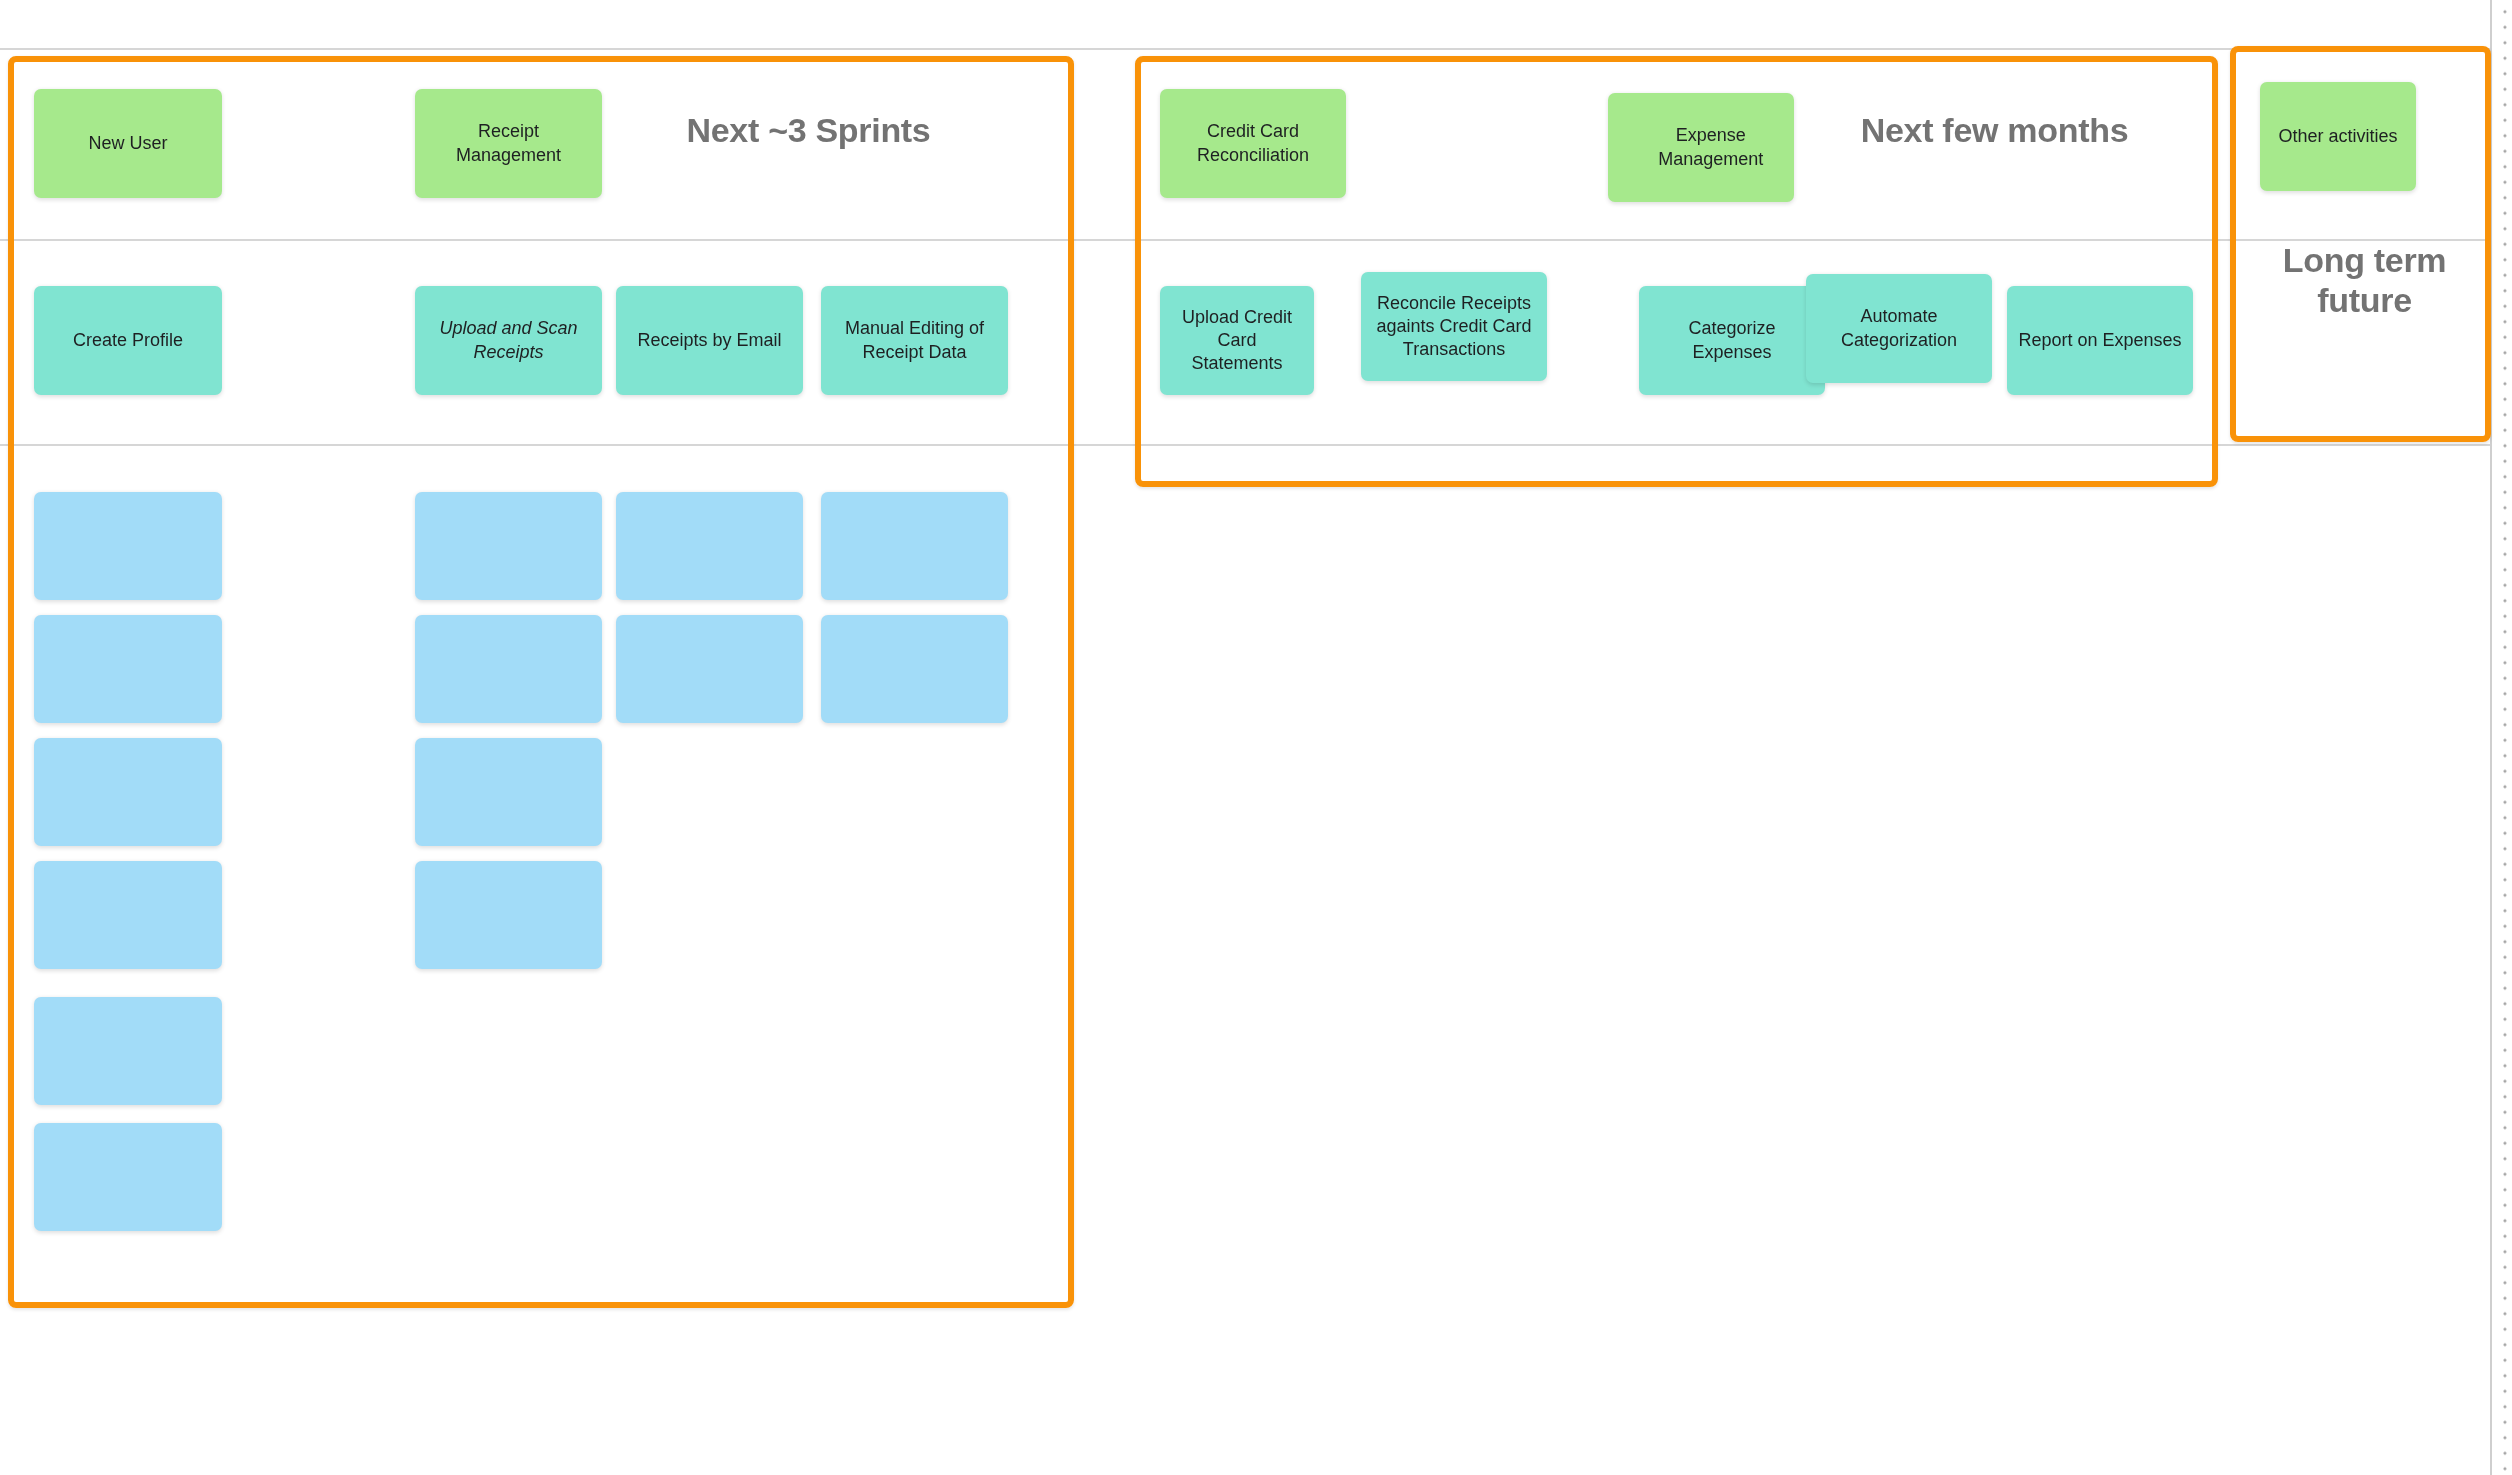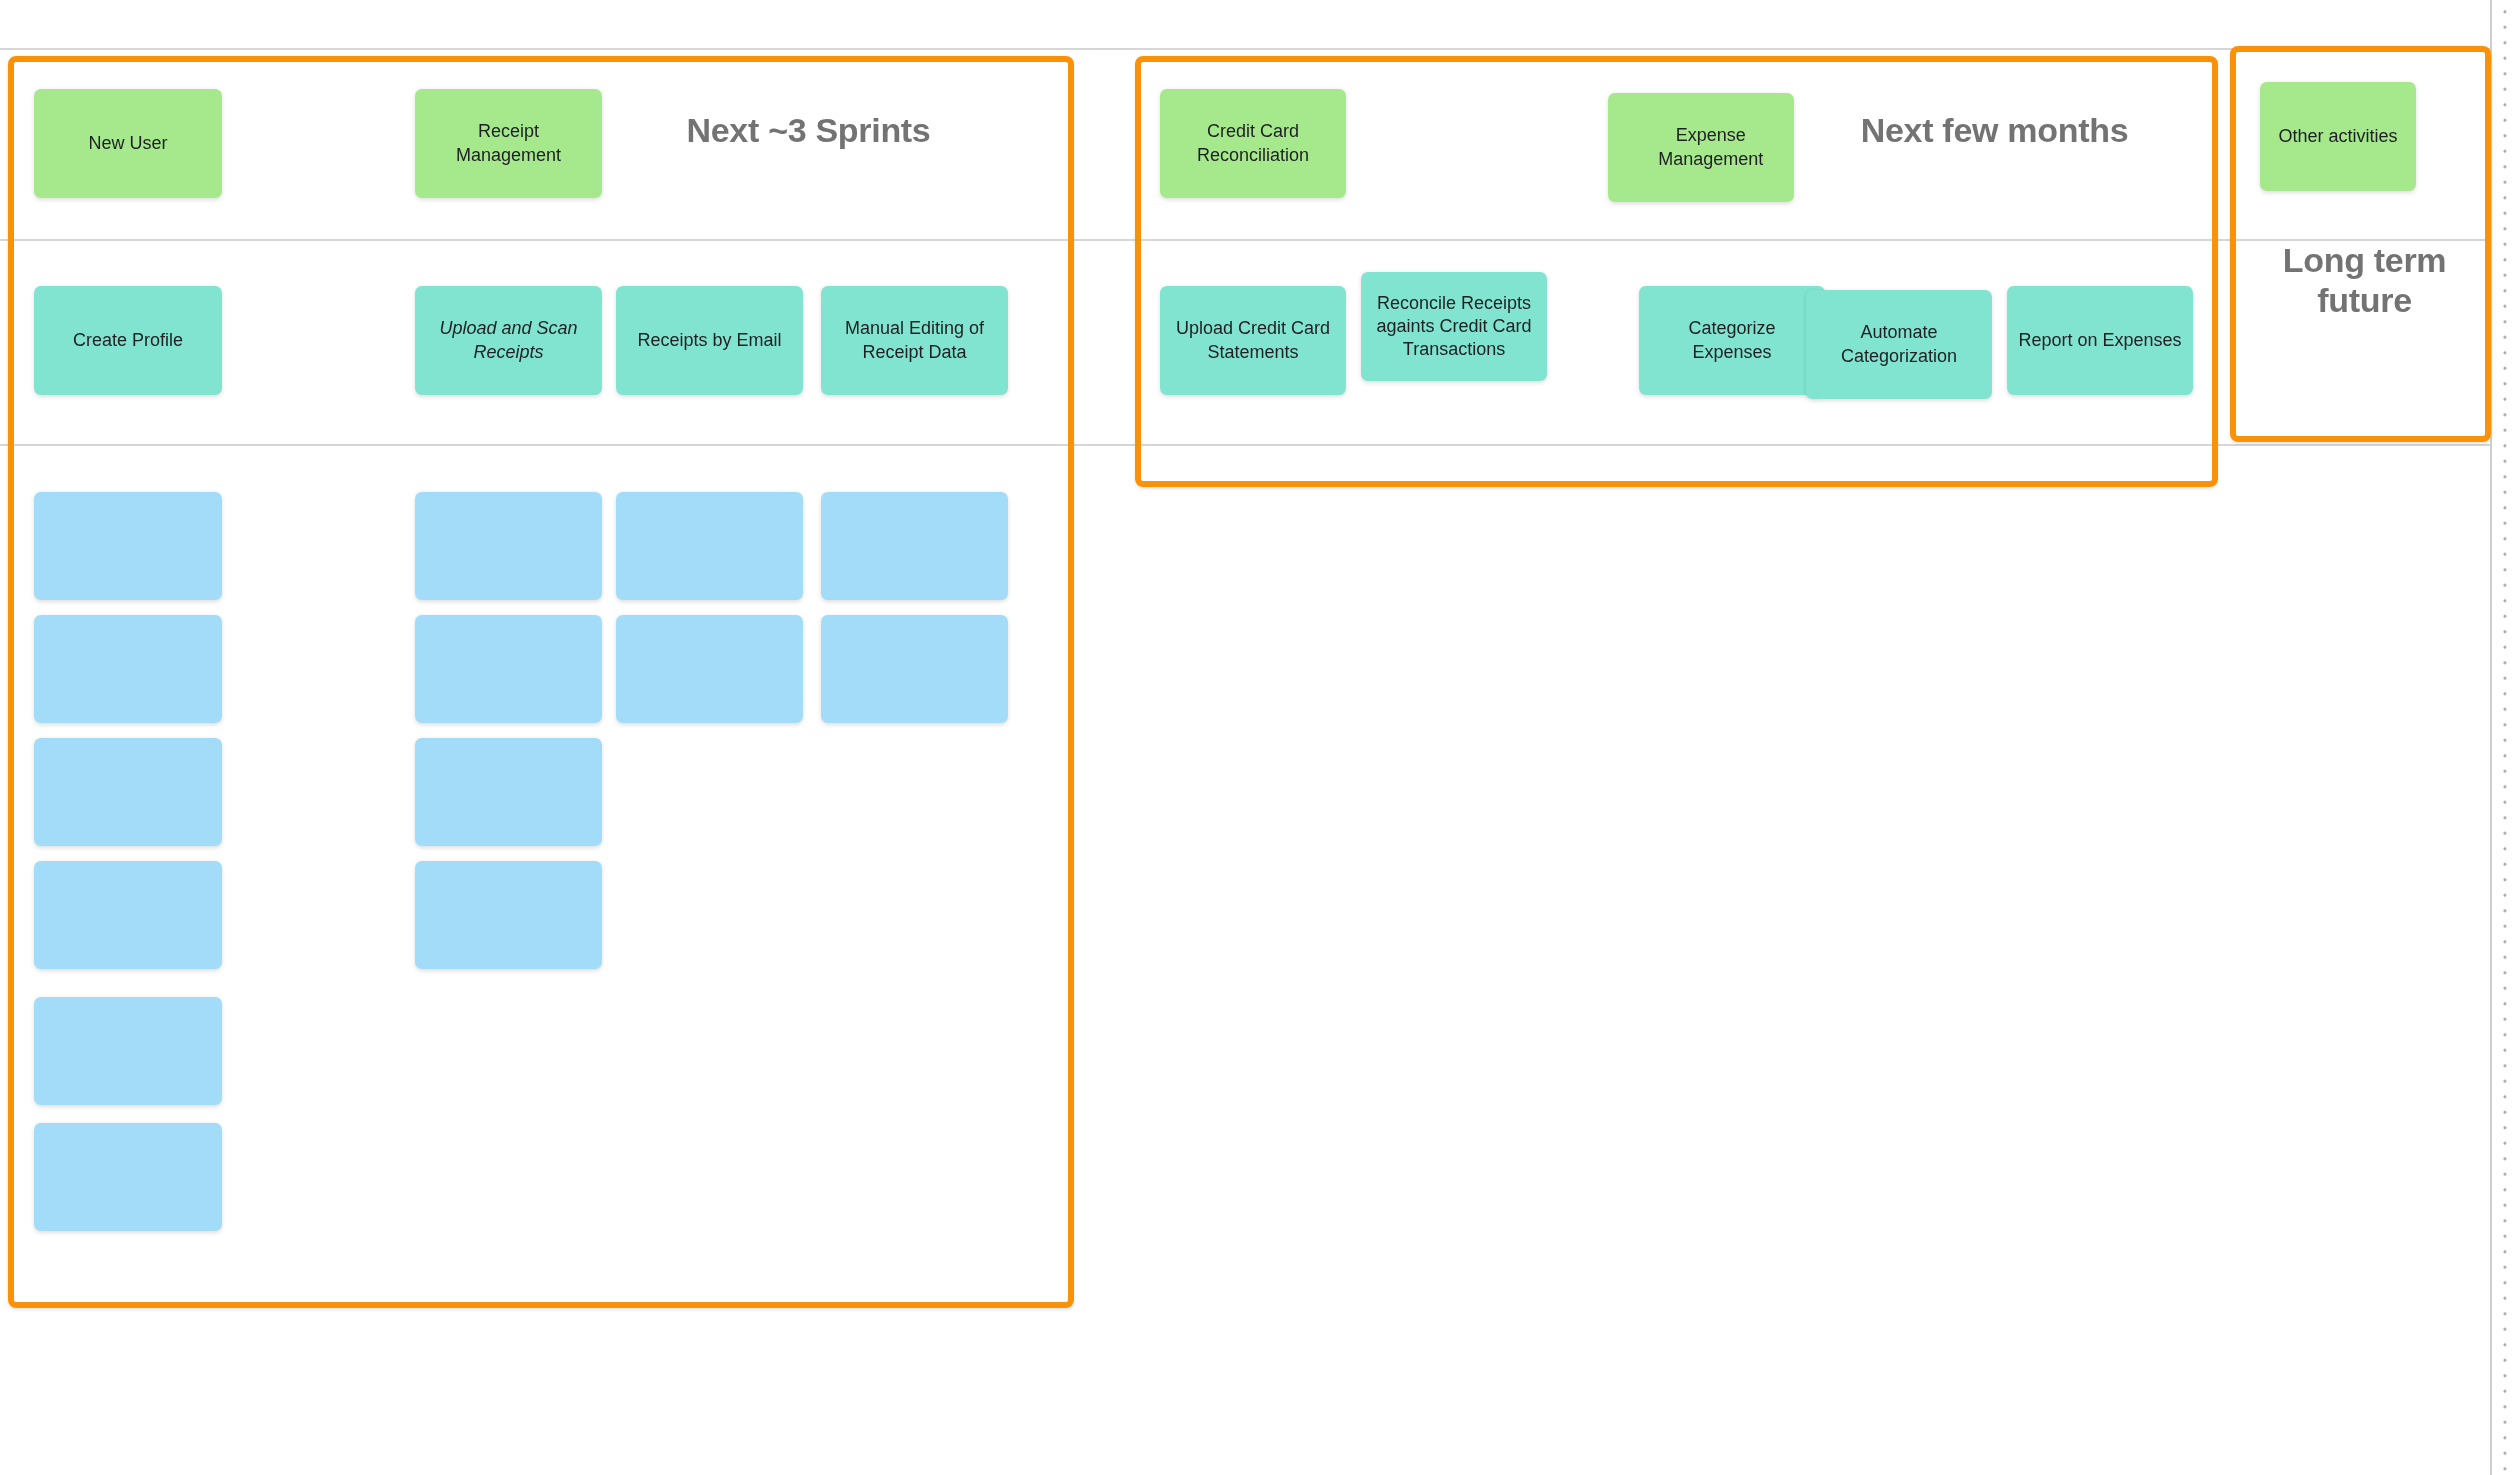--- a/index.html
+++ b/index.html
@@ -56,24 +56,24 @@
   <div class="note green" style="left:34px;   top:89px; width:188px; height:109px;">New User</div>
   <div class="note green" style="left:415px;  top:89px; width:187px; height:109px;">Receipt Management</div>
   <div class="note green" style="left:1160px; top:89px; width:186px; height:109px;">Credit Card Reconciliation</div>
   <div class="note green" style="left:1608px; top:93px; width:186px; height:109px;padding-left:31px;">Expense Management</div>
   <div class="note green" style="left:2260px; top:82px; width:156px; height:109px;">Other activities</div>
 
   <div class="note teal" style="left:34px;   top:286px; width:188px; height:109px;">Create Profile</div>
   <div class="note teal" style="left:415px;  top:286px; width:187px; height:109px;font-style:italic;">Upload and Scan Receipts</div>
   <div class="note teal" style="left:616px; top:286px; width:187px; height:109px;">Receipts by Email</div>
   <div class="note teal" style="left:821px; top:286px; width:187px; height:109px;">Manual Editing of Receipt Data</div>
-  <div class="note teal" style="left:1160px; top:286px; width:186px; height:109px;">Upload Credit Card Statements</div>
+  <div class="note teal" style="left:1160px; top:286px; width:154px; height:109px;">Upload Credit Card Statements</div>
   <div class="note teal" style="left:1361px; top:272px; width:186px; height:109px;">Reconcile Receipts againts Credit Card Transactions</div>
   <div class="note teal" style="left:1606px; top:286px; width:186px; height:109px;margin-left:33px;">Categorize Expenses</div>
-  <div class="note teal" style="left:1806px; top:290px; width:186px; height:109px;">Automate Categorization</div>
+  <div class="note teal" style="left:1806px; top:274px; width:186px; height:109px;">Automate Categorization</div>
   <div class="note teal" style="left:2007px; top:286px; width:186px; height:109px;">Report on Expenses</div>
 
   <div class="note blue" style="left:34px; top:492px;  width:188px; height:108px;"></div>
   <div class="note blue" style="left:34px; top:615px; width:188px; height:108px;"></div>
   <div class="note blue" style="left:34px; top:738px; width:188px; height:108px;"></div>
   <div class="note blue" style="left:34px; top:861px; width:188px; height:108px;"></div>
   <div class="note blue" style="left:34px; top:997px; width:188px; height:108px;"></div>
   <div class="note blue" style="left:34px; top:1123px; width:188px; height:108px;"></div>
 
   <div class="note blue" style="left:415px; top:492px;  width:187px; height:108px;"></div>

